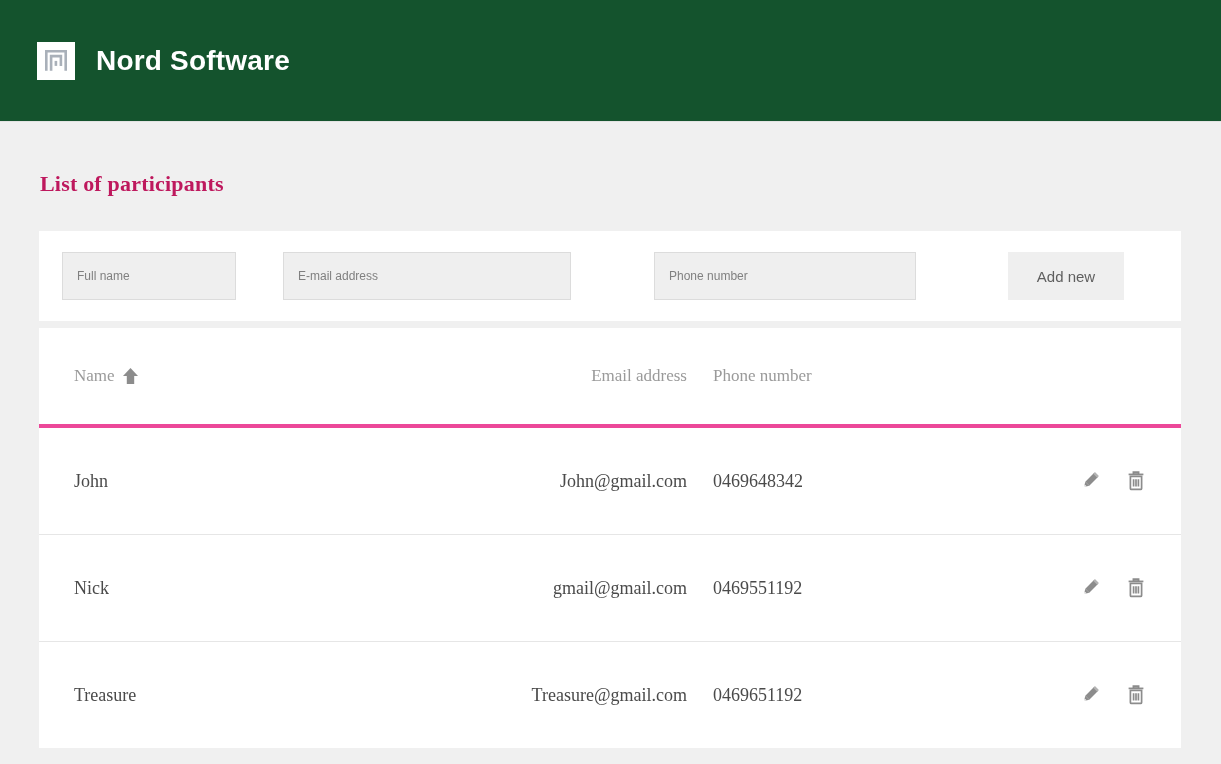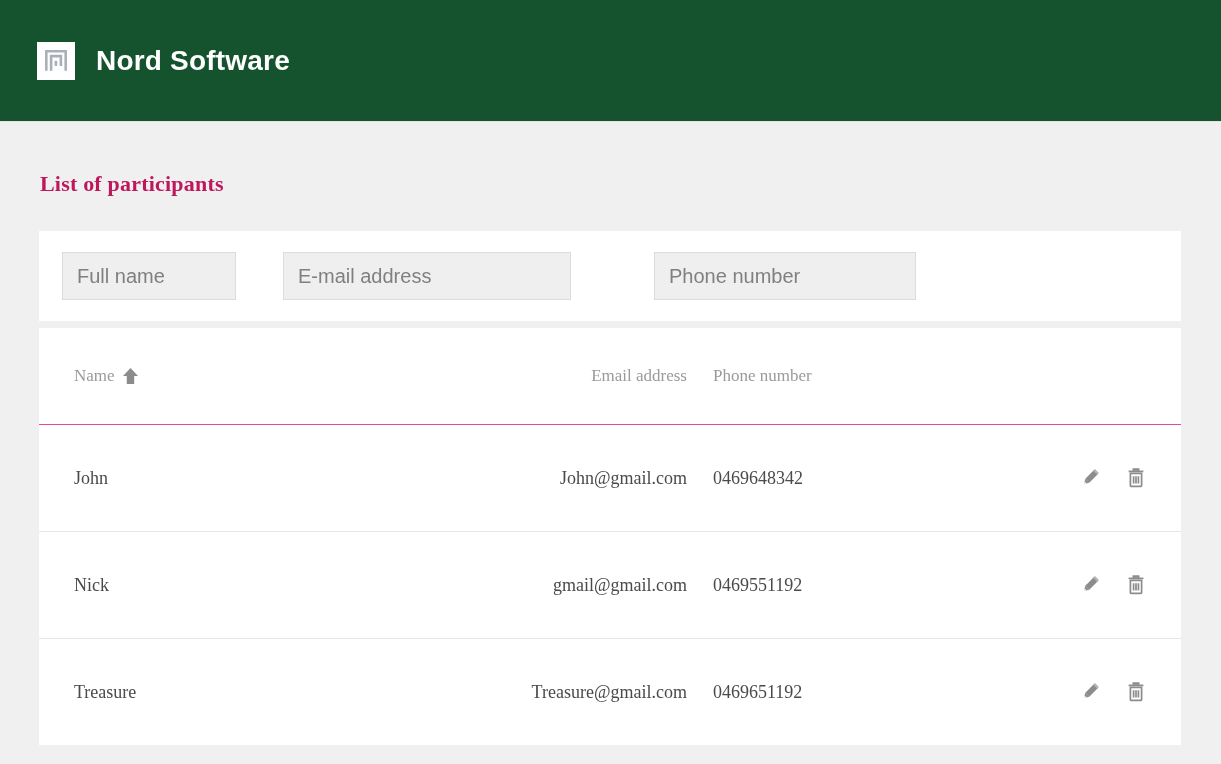--- a/index.html
+++ b/index.html
@@ -60,21 +60,21 @@
     display: flex;
     align-items: center;
   }
   .field {
     height: 48px;
     background: #efefef;
     border: 1px solid #dcdcdc;
     display: flex;
     align-items: center;
     padding: 0 14px;
-    font-size: 20px;
+    font-size: 12px;
     color: #7b7b7b;
     font-family: "Liberation Sans", sans-serif;
     outline: none;
   }
   .field::placeholder { color: #808080; opacity: 1; }
   .f-name  { width: 174px; margin-left: 23px; }
   .f-email { width: 288px; margin-left: 47px; }
   .f-phone { width: 262px; margin-left: 83px; }
 
   .add-btn {
@@ -96,21 +96,21 @@
     border-spacing: 0;
     table-layout: fixed;
   }
   thead th {
     font-family: "Liberation Serif", serif;
     font-weight: normal;
     font-size: 17px;
     color: #9a9a9a;
     text-align: left;
     padding: 38px 0 38px 0;
-    border-bottom: 1px solid #ec4899;
+    border-bottom: 4px solid #ec4899;
     vertical-align: middle;
   }
   tbody td {
     font-family: "Liberation Serif", serif;
     font-size: 18px;
     color: #4a4a4a;
     padding: 41px 0 41px 0;
     border-bottom: 1px solid #e6e6e6;
     vertical-align: middle;
   }
@@ -157,20 +157,21 @@
 </div>
 
 <div class="content">
 
   <div class="page-title">List of participants</div>
 
   <div class="card form-card">
     <input class="field f-name" type="text" placeholder="Full name" style="">
     <input class="field f-email" type="text" placeholder="E-mail address" style="">
     <input class="field f-phone" type="text" placeholder="Phone number" style="">
+    <button class="add-btn">Add new</button>
   </div>
 
   <div class="card table-card">
     <table>
       <thead>
         <tr>
           <th class="col-name">
             <span class="name-head">
               <span>Name</span>
               <span class="sort-arrow">

